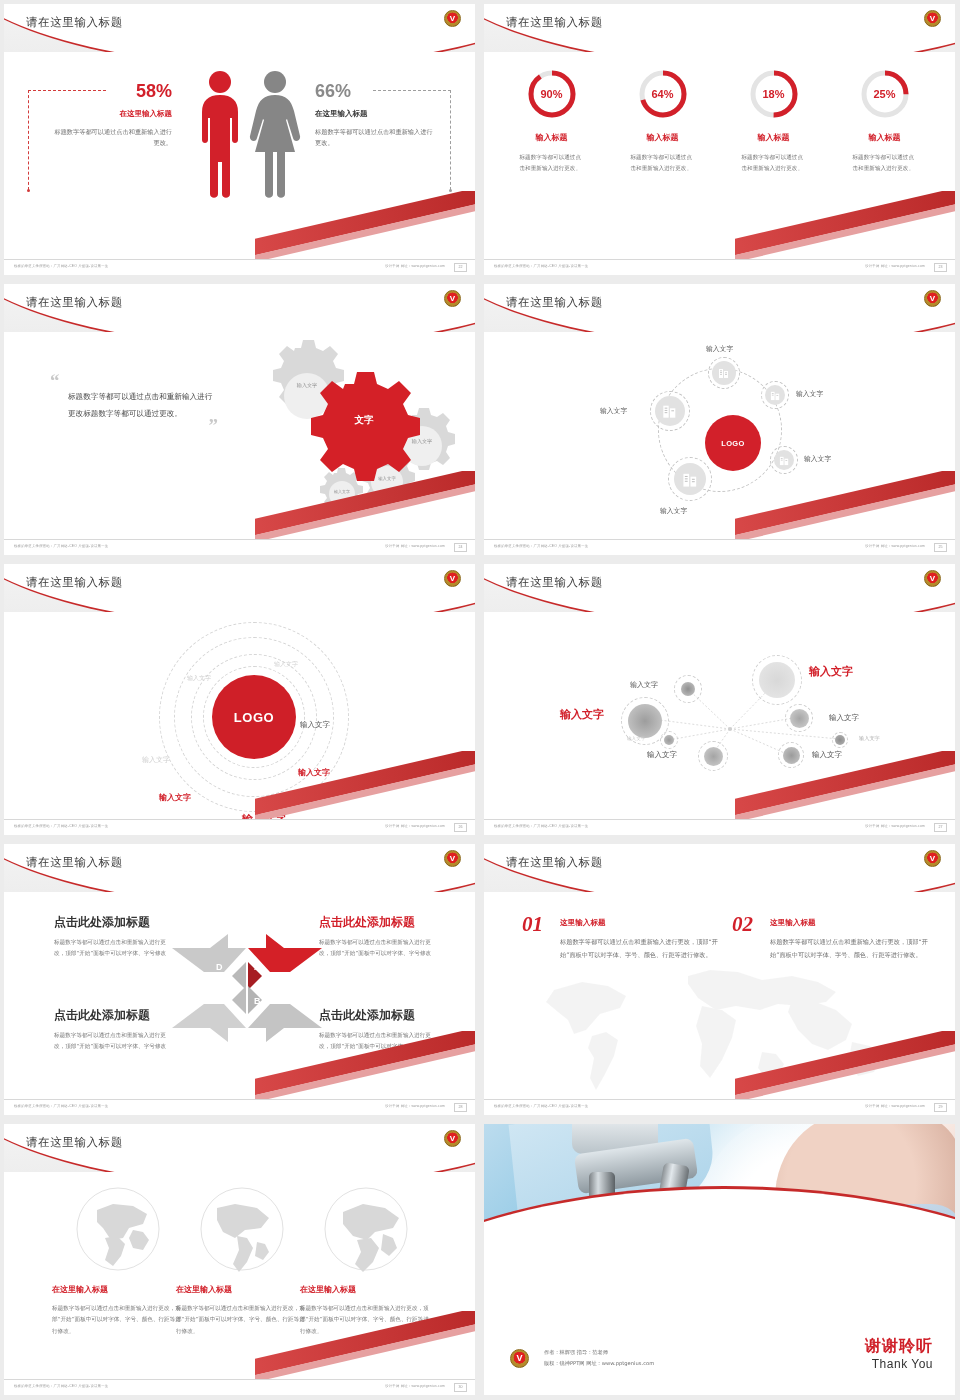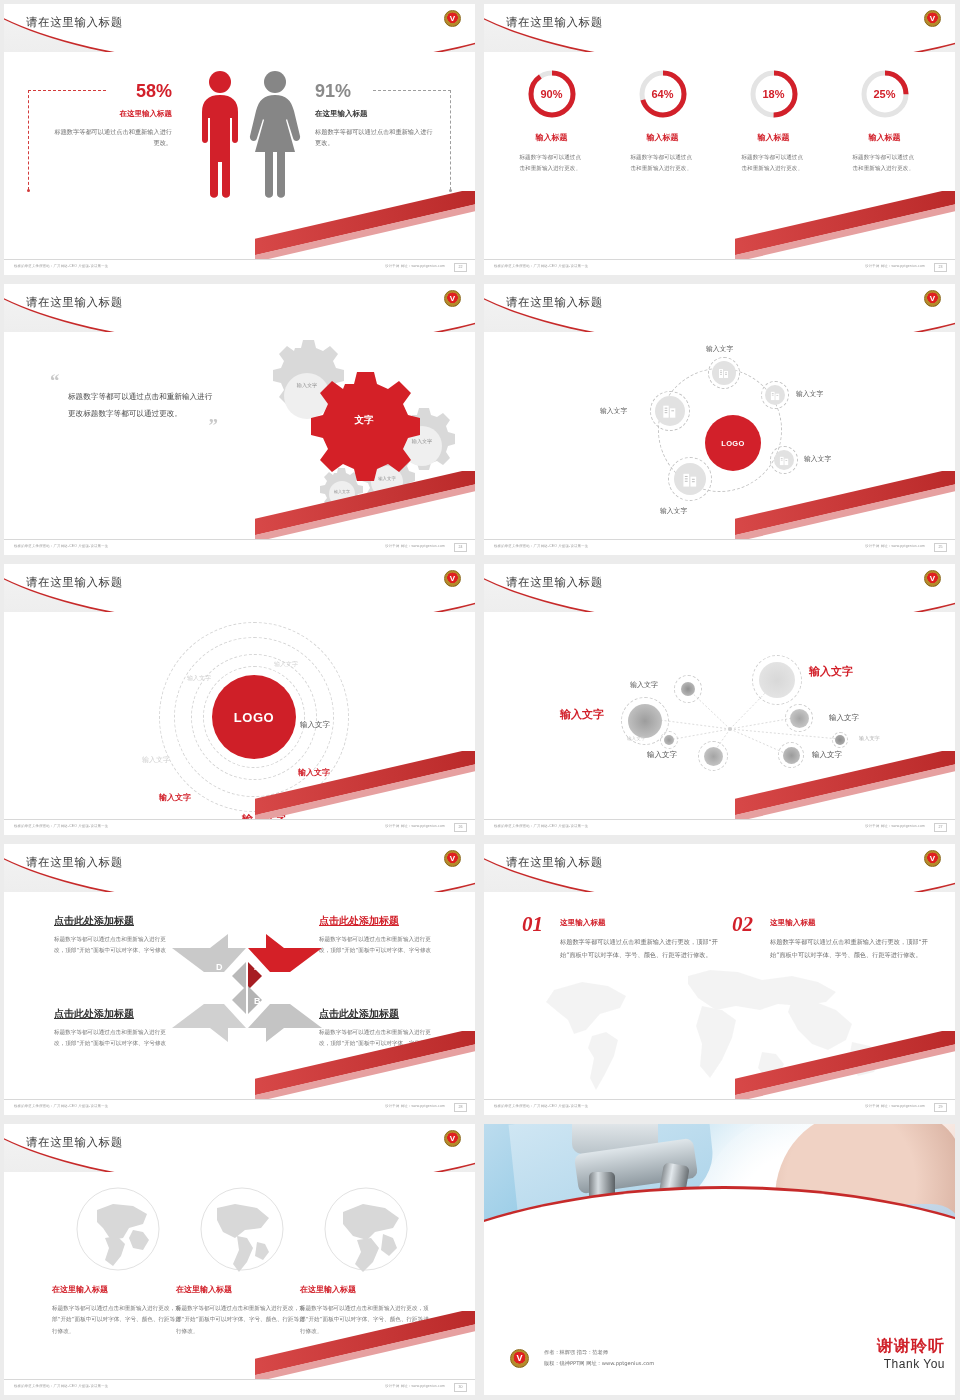--- a/index.html
+++ b/index.html
@@ -163,21 +163,21 @@
   .conc-lbl { position:absolute; white-space:nowrap; font-family:"DejaVu Sans",sans-serif; }
 
   
   .net { position:absolute; left:0; top:0; width:471px; height:207px; }
   .net-node { position:absolute; border-radius:50%; }
   .net-ring { position:absolute; border-radius:50%; border:1px dashed #cfcfcf; }
   .net-lbl { position:absolute; white-space:nowrap; font-family:"DejaVu Sans",sans-serif; }
 
   
   .q4 { position:absolute; width:120px; }
-  .q4 h4 { font-size:10px; font-weight:bold; color:#333; margin-bottom:6px; font-family:"DejaVu Sans",sans-serif;text-decoration:underline; }
+  .q4 h4 { font-size:12px; font-weight:bold; color:#333; margin-bottom:6px; font-family:"DejaVu Sans",sans-serif; }
   .q4 h4.red { color:#d2202a; }
   .q4 p { font-size:5.6px; color:#767676; line-height:2.05; font-family:"DejaVu Sans",sans-serif; }
   .arrows { position:absolute; left:168px; top:36px; width:150px; height:120px; }
   .alet { position:absolute; font-size:9px; font-weight:bold; color:#fff; font-family:"Liberation Sans",sans-serif; }
 
   
   .num-blk { position:absolute; top:26px; width:200px; }
   .num {
     position:absolute; left:0; top:-6px; font-size:21px; font-weight:bold;
     color:#d2202a; font-style:italic; font-family:"Liberation Serif",serif;
@@ -213,21 +213,21 @@
   .mask { position:absolute; right:-6px; top:80px; width:150px; height:120px;
           background:linear-gradient(160deg,#cfe0ee,#9fb9d4); border-radius:44% 20% 30% 40%; }
   .glove { position:absolute; left:248px; top:112px; width:190px; height:70px;
            background:linear-gradient(160deg,#bcd8ef,#8db7dc); border-radius:56% 40% 30% 50%; transform:rotate(-7deg); }
   .slide-arc { position:absolute; left:110px; top:126px; width:160px; height:50px;
                background:linear-gradient(180deg,#ffffff,#e8eef2); border-radius:6px; transform:rotate(-5deg); }
   .photo-curve {
     position:absolute; left:-140px; top:62px; width:760px; height:300px;
     border-radius:50%; border-top:3px solid #c62a2a; background:#fff;
   }
-  .thanks { position:absolute; right:10px; bottom:24px; text-align:right; }
+  .thanks { position:absolute; right:22px; bottom:24px; text-align:right; }
   .th-cn { font-size:16px; font-weight:bold; color:#cf1f28; letter-spacing:1px; font-family:"DejaVu Sans",sans-serif; }
   .th-en { font-size:12px; color:#333; margin-top:0; letter-spacing:.5px; font-family:"Liberation Sans",sans-serif; }
   .credits { position:absolute; left:60px; bottom:26px; }
   .credits div { font-size:5.2px; color:#6f6f6f; line-height:2.1; font-family:"DejaVu Sans",sans-serif; }
   .cred-badge { position:absolute; left:26px; bottom:27px; width:19px; height:19px; border-radius:50%;
     background:radial-gradient(circle at 50% 45%, #e02020 0 46%, #b58a2a 48% 72%, #7d5c16 74% 100%);
     border:1px solid #8c6a1c; display:flex; align-items:center; justify-content:center; }
   .cred-badge span { color:#fff; font-size:9px; font-weight:bold; line-height:1; }
 </style>
 </head>
@@ -268,21 +268,21 @@
                 <path d="M30 27c-12 0-18 6-18 17v28c0 4 6 4 6 0V50h2v36c0 5 0 26 0 40 0 5 8 5 8 0V94h4v32c0 5 8 5 8 0 0-14 0-35 0-40V50h2v22c0 4 6 4 6 0V44c0-11-6-17-18-17z"></path>
               </g>
               <g fill="#868686" transform="translate(55,0)">
                 <circle cx="30" cy="14" r="11"></circle>
                 <path d="M30 27c-11 0-16 5-19 16L5 68c-1 5 6 7 7 2l6-19 1 1-9 32h10v42c0 5 8 5 8 0V84h4v42c0 5 8 5 8 0V84h10l-9-32 1-1 6 19c1 5 8 3 7-2l-6-25c-3-11-8-16-19-16z"></path>
               </g>
             </svg>
           </div>
 
           <div class="g-col r">
-            <div class="g-pct gray">91%</div>
+            <div class="g-pct gray">66%</div>
             <div class="g-sub dark">在这里输入标题</div>
             <div class="g-desc">标题数字等都可以通过点击和重新输入进行更改。</div>
           </div>
         </div>
       </div>
 
       <div class="ribbon">
           <i></i>
           <b></b>
         </div>

